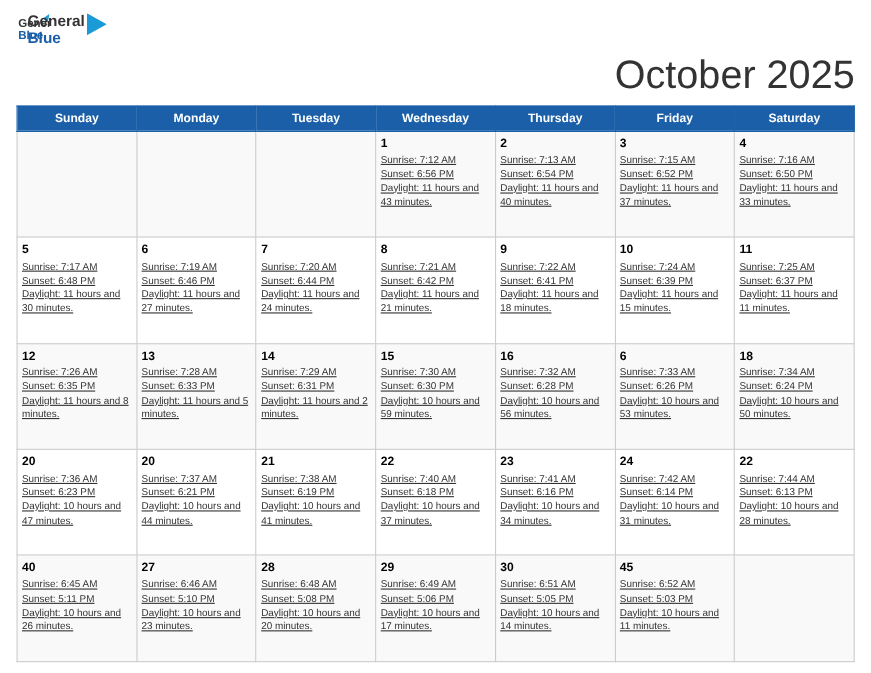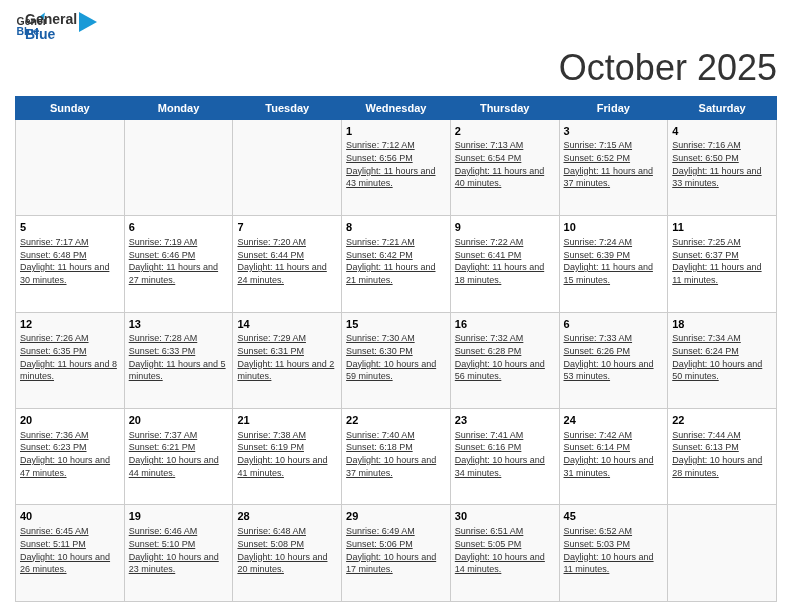--- a/index.html
+++ b/index.html
@@ -240,21 +240,21 @@
             <span class="day-num">22</span>
             <div class="day-info">Sunrise: 7:44 AM<br>Sunset: 6:13 PM<br>Daylight: 10 hours and 28 minutes.</div>
           </td>
         </tr>
         <tr>
           <td>
             <span class="day-num">40</span>
             <div class="day-info">Sunrise: 6:45 AM<br>Sunset: 5:11 PM<br>Daylight: 10 hours and 26 minutes.</div>
           </td>
           <td>
-            <span class="day-num">19</span>
+            <span class="day-num">27</span>
             <div class="day-info">Sunrise: 6:46 AM<br>Sunset: 5:10 PM<br>Daylight: 10 hours and 23 minutes.</div>
           </td>
           <td>
             <span class="day-num">28</span>
             <div class="day-info">Sunrise: 6:48 AM<br>Sunset: 5:08 PM<br>Daylight: 10 hours and 20 minutes.</div>
           </td>
           <td>
             <span class="day-num">29</span>
             <div class="day-info">Sunrise: 6:49 AM<br>Sunset: 5:06 PM<br>Daylight: 10 hours and 17 minutes.</div>
           </td>

